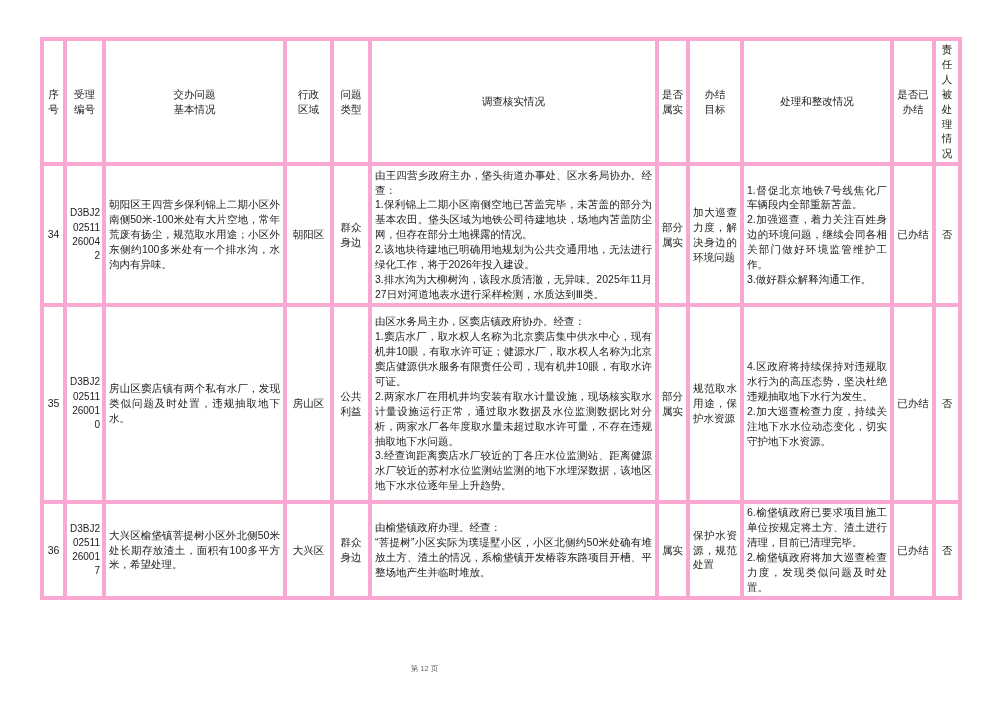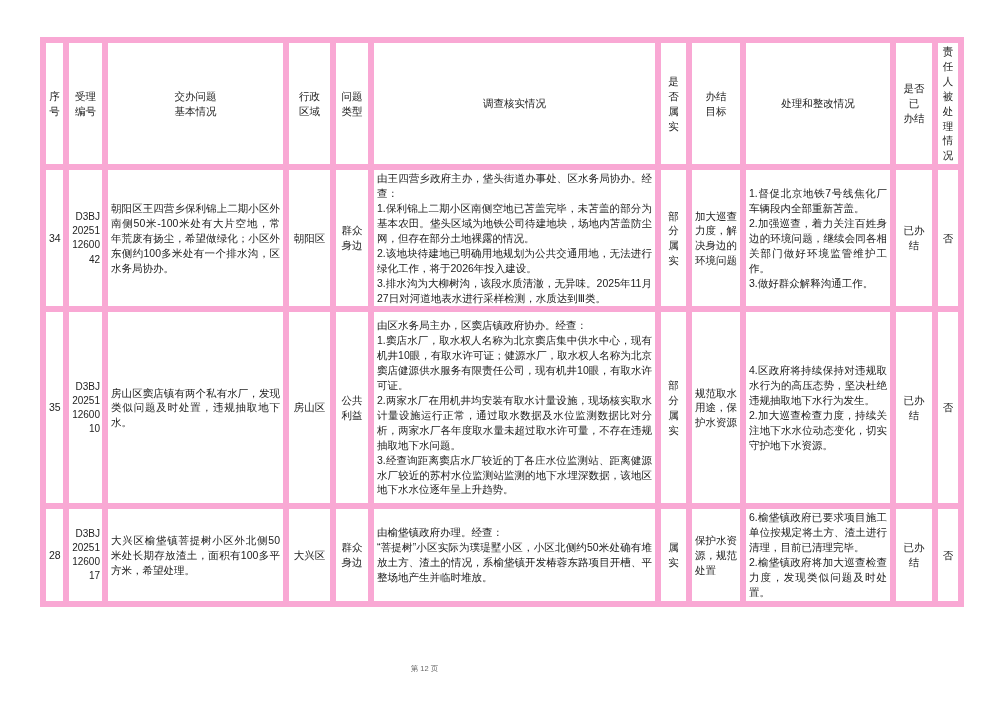--- a/index.html
+++ b/index.html
@@ -11,21 +11,21 @@
     color: #222222;
   }
   table.doc-table {
     position: absolute;
     left: 40px; top: 37px;
     width: 918px;
     border-collapse: collapse;
     table-layout: fixed;
   }
   .doc-table th, .doc-table td {
-    border: 6px solid #f9a8d4;
+    border: 4px solid #f9a8d4;
     font-weight: normal;
     vertical-align: middle;
     padding: 1px 3px;
     font-size: 10.5px;
     line-height: 1.42;
     color: #222222;
     white-space: pre-line;
     overflow: hidden;
   }
   .doc-table th { text-align: center; }
@@ -91,21 +91,21 @@
       <th>责任
 人被
 处理
 情况</th>
     </tr>
   </thead>
   <tbody>
     <tr class="row-34">
       <td class="c">34</td>
       <td class="idcell">D3BJ202511260042</td>
-      <td class="longtext">朝阳区王四营乡保利锦上二期小区外南侧50米-100米处有大片空地，常年荒废有扬尘，希望做绿化；小区外东侧约100多米处有一个排水沟，区水务局协办。</td>
+      <td class="longtext">朝阳区王四营乡保利锦上二期小区外南侧50米-100米处有大片空地，常年荒废有扬尘，规范取水用途；小区外东侧约100多米处有一个排水沟，水沟内有异味。</td>
       <td class="c">朝阳区</td>
       <td class="c">群众
 身边</td>
       <td class="longtext">由王四营乡政府主办，垡头街道办事处、区水务局协办。经查：
 1.保利锦上二期小区南侧空地已苫盖完毕，未苫盖的部分为基本农田。垡头区域为地铁公司待建地块，场地内苫盖防尘网，但存在部分土地裸露的情况。
 2.该地块待建地已明确用地规划为公共交通用地，无法进行绿化工作，将于2026年投入建设。
 3.排水沟为大柳树沟，该段水质清澈，无异味。2025年11月27日对河道地表水进行采样检测，水质达到Ⅲ类。</td>
       <td class="c">部分
 属实</td>
       <td class="goal">加大巡查力度，解决身边的环境问题</td>
@@ -128,21 +128,21 @@
 3.经查询距离窦店水厂较近的丁各庄水位监测站、距离健源水厂较近的苏村水位监测站监测的地下水埋深数据，该地区地下水水位逐年呈上升趋势。</td>
       <td class="c">部分
 属实</td>
       <td class="goal">规范取水用途，保护水资源</td>
       <td class="longtext">4.区政府将持续保持对违规取水行为的高压态势，坚决杜绝违规抽取地下水行为发生。
 2.加大巡查检查力度，持续关注地下水水位动态变化，切实守护地下水资源。</td>
       <td class="c">已办结</td>
       <td class="c">否</td>
     </tr>
     <tr class="row-36">
-      <td class="c">28</td>
+      <td class="c">36</td>
       <td class="idcell">D3BJ202511260017</td>
       <td class="longtext">大兴区榆垡镇菩提树小区外北侧50米处长期存放渣土，面积有100多平方米，希望处理。</td>
       <td class="c">大兴区</td>
       <td class="c">群众
 身边</td>
       <td class="longtext">由榆垡镇政府办理。经查：
 “菩提树”小区实际为璞瑅墅小区，小区北侧约50米处确有堆放土方、渣土的情况，系榆垡镇开发椿蓉东路项目开槽、平整场地产生并临时堆放。</td>
       <td class="c">属实</td>
       <td class="goal">保护水资源，规范处置</td>
       <td class="longtext">6.榆垡镇政府已要求项目施工单位按规定将土方、渣土进行清理，目前已清理完毕。

